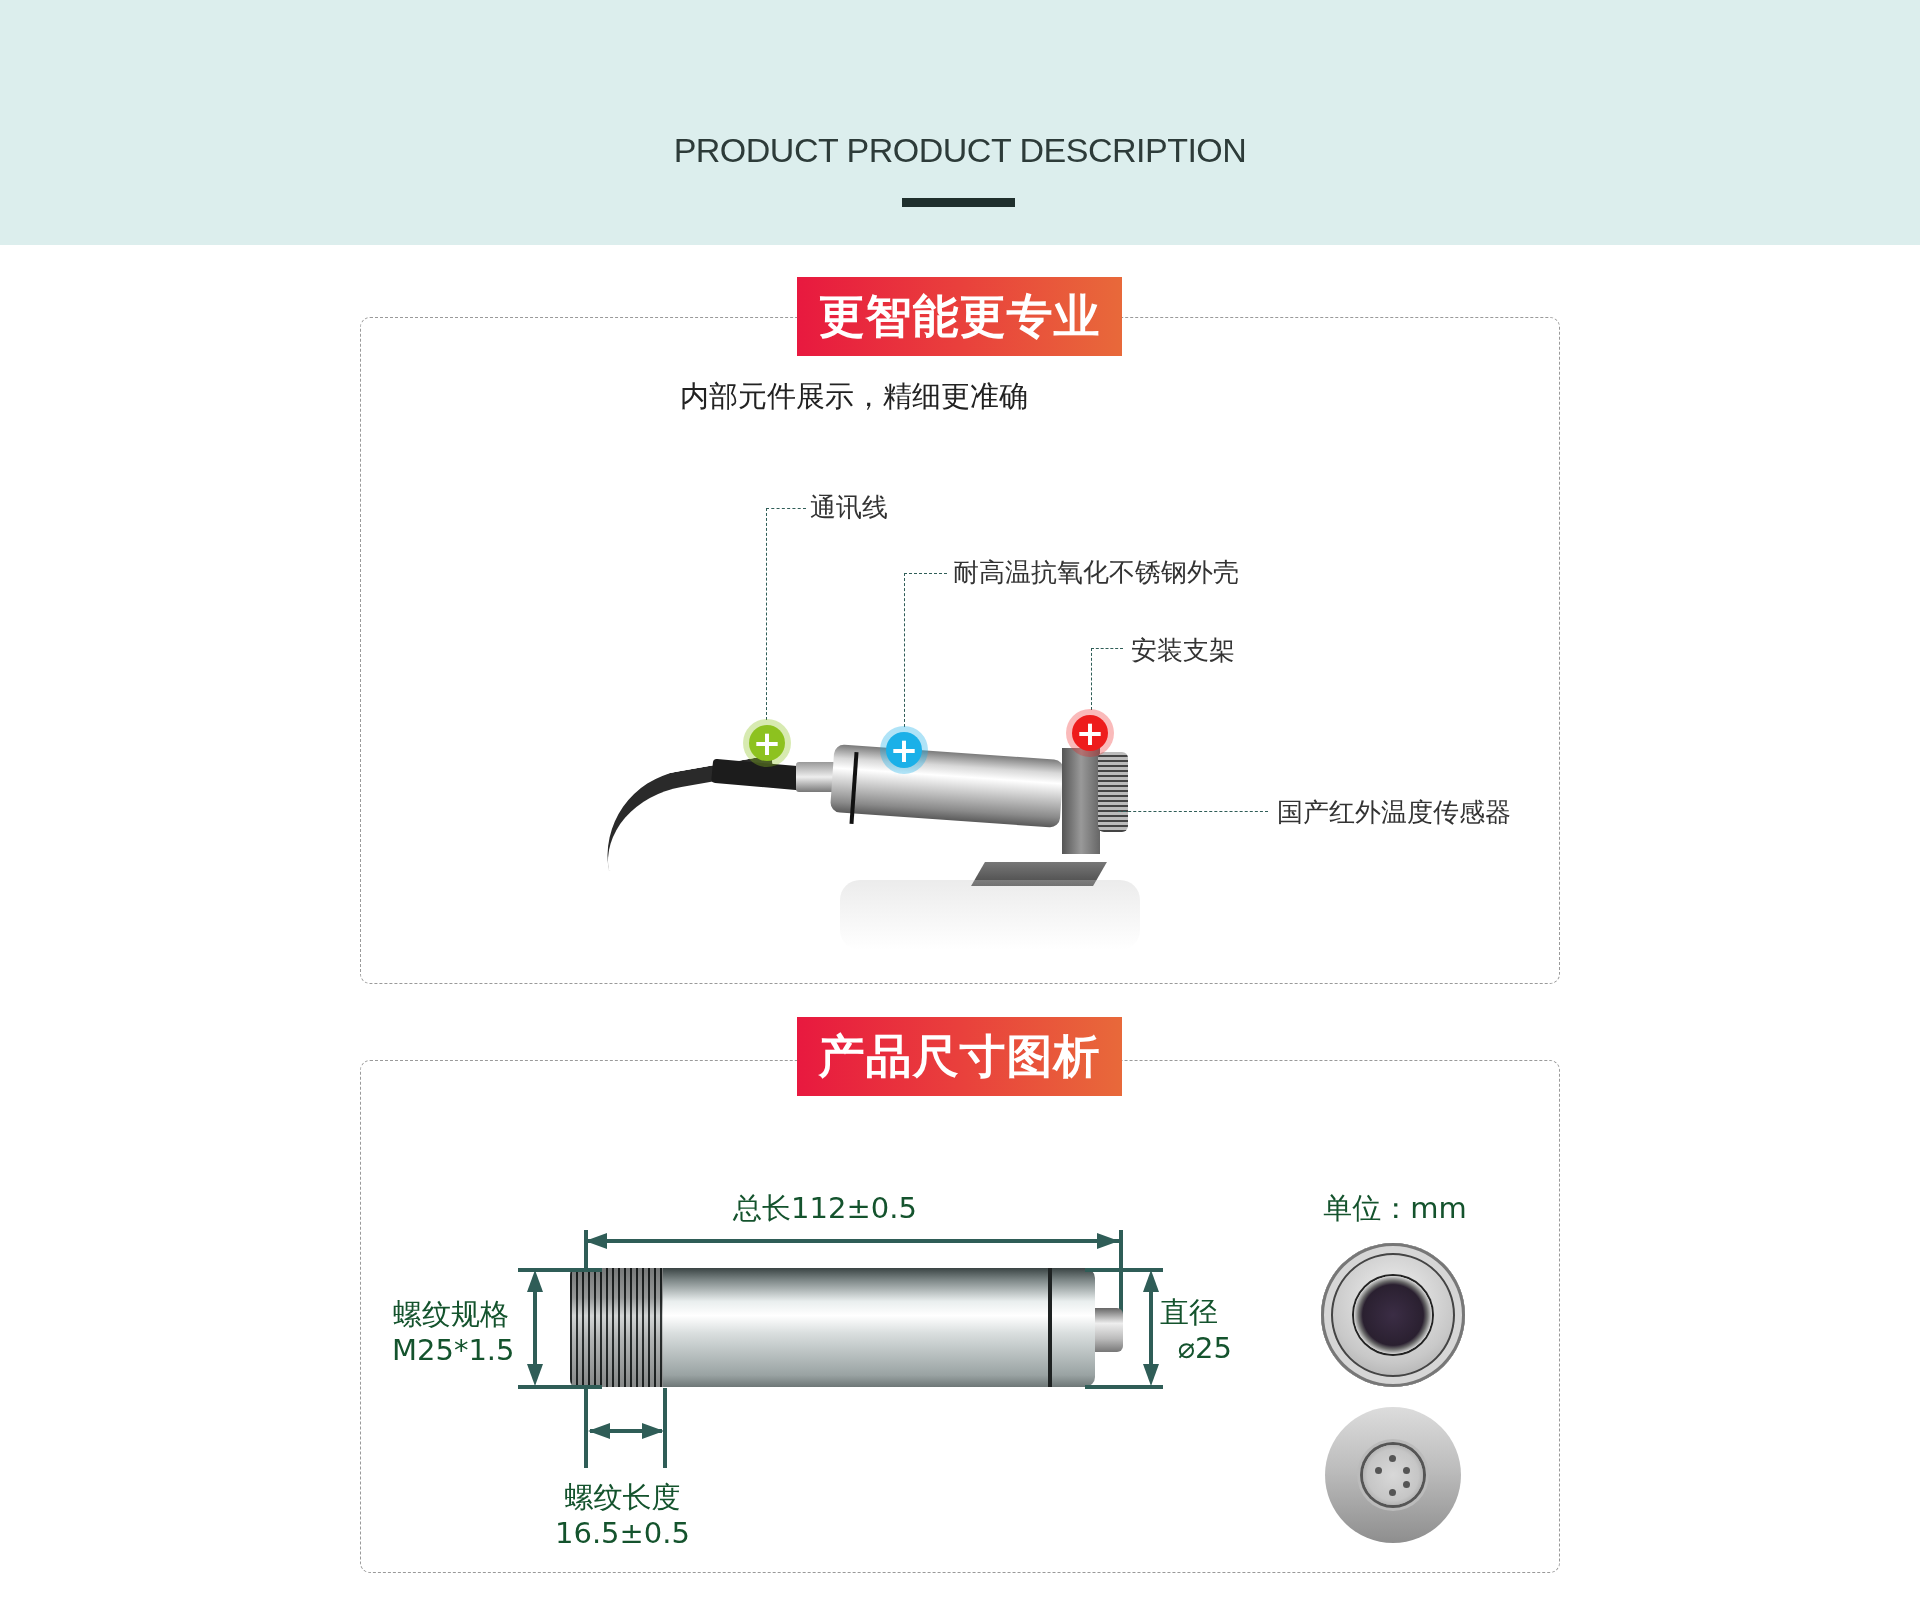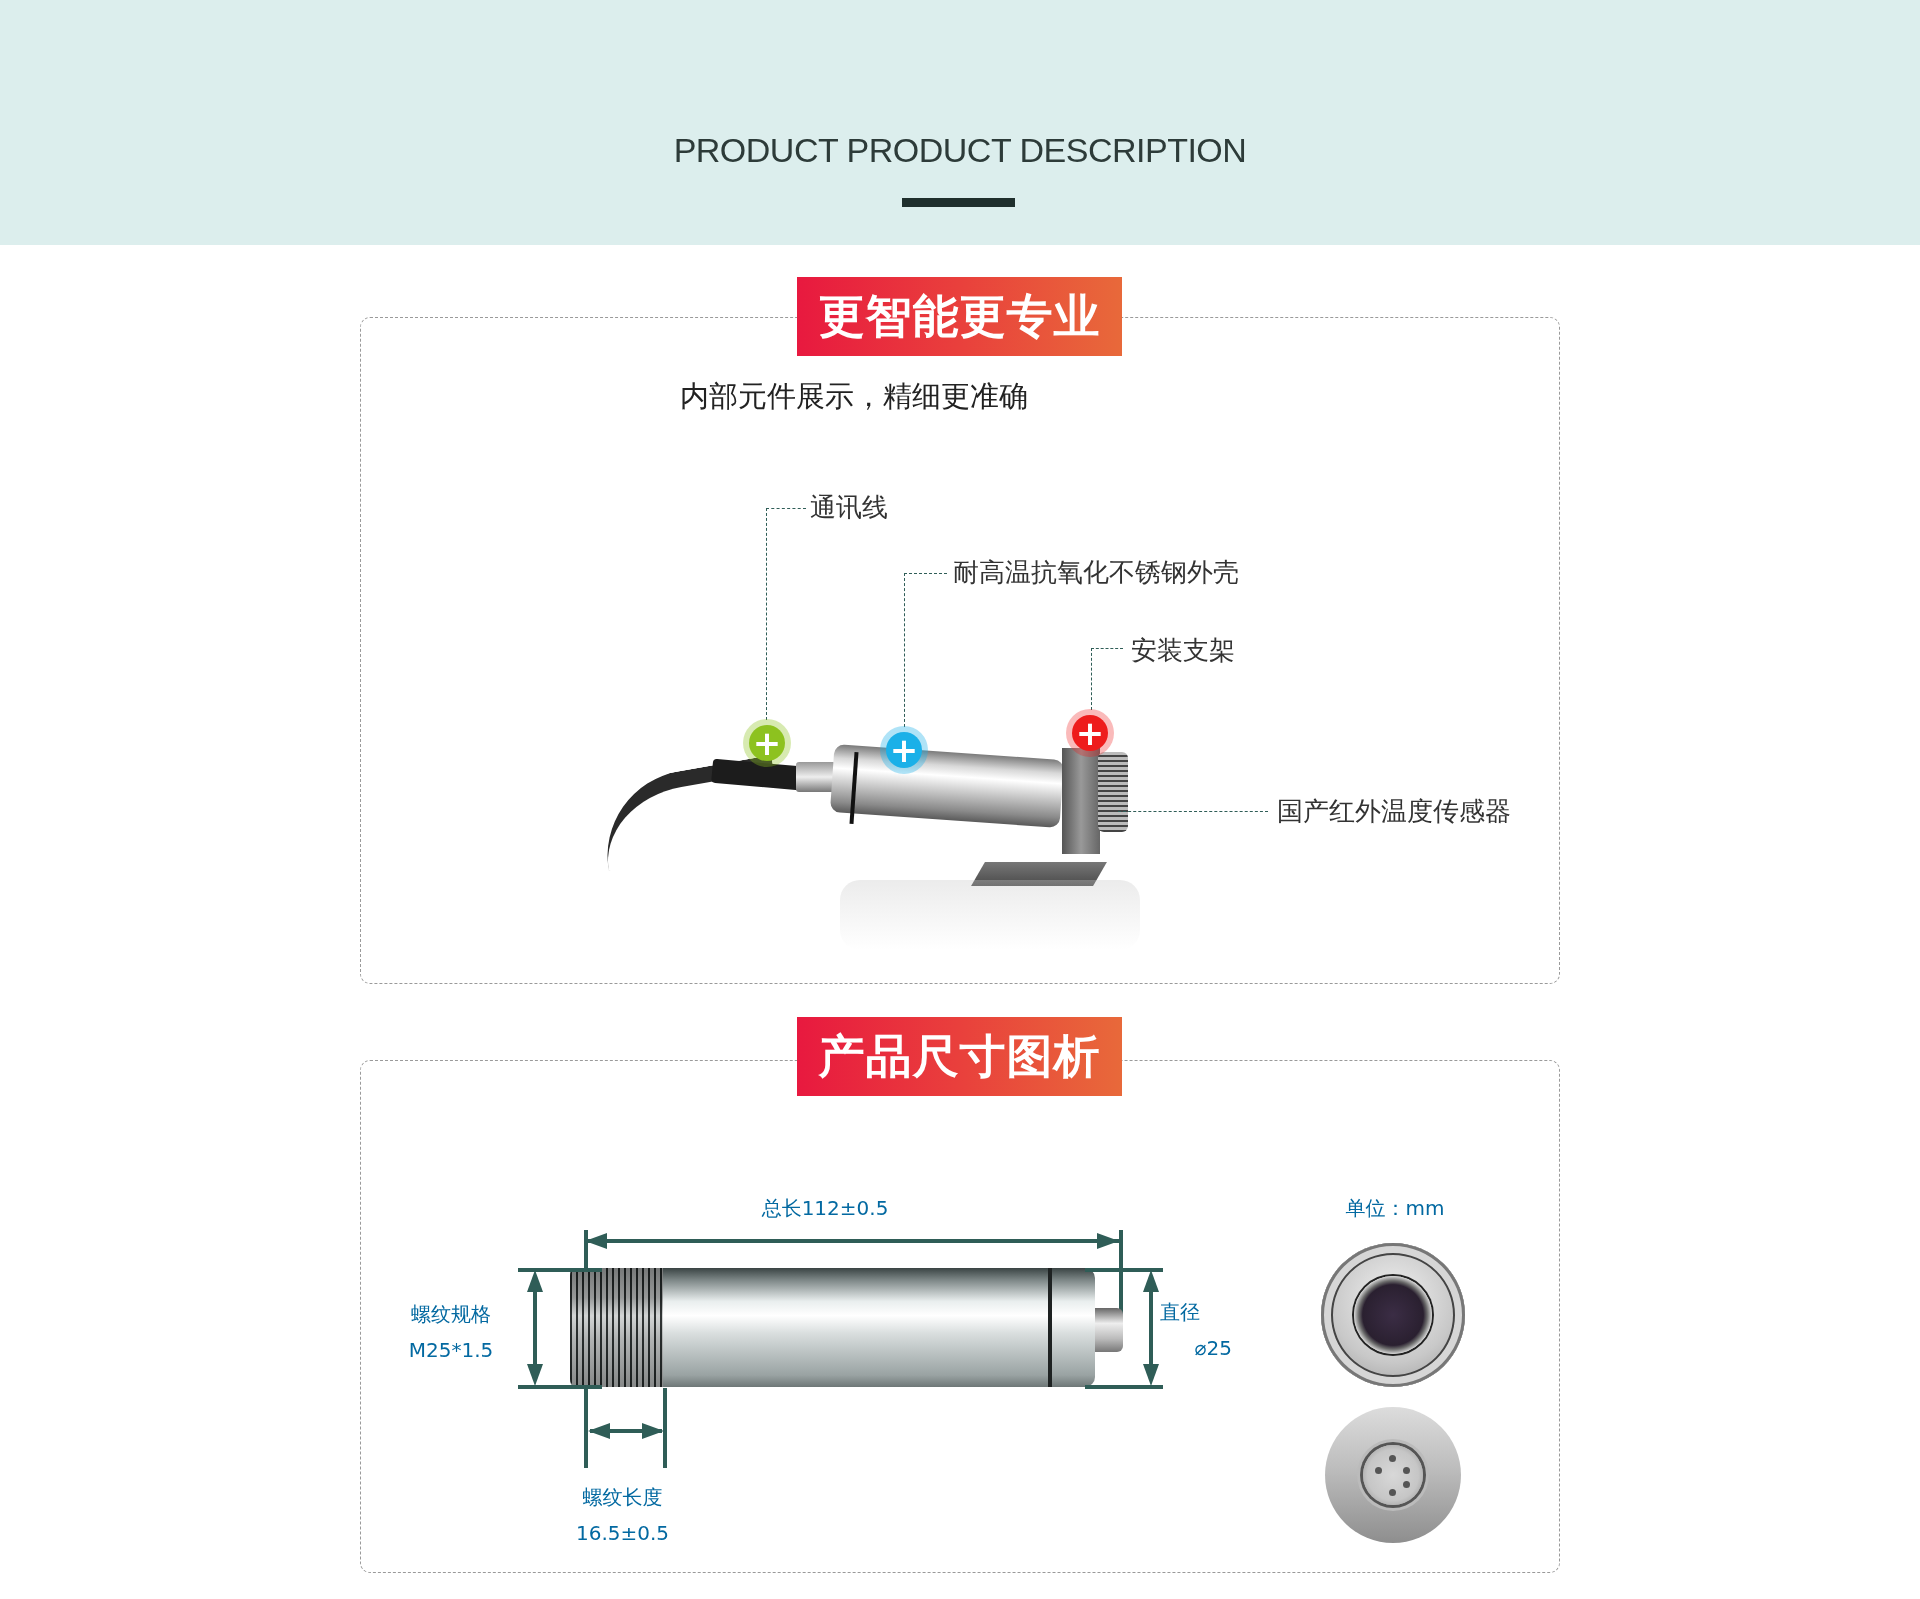--- a/index.html
+++ b/index.html
@@ -52,21 +52,21 @@
     position:absolute; width:48px; height:48px; border-radius:50%;
     display:flex; align-items:center; justify-content:center;
   }
   .marker .core {
     width:36px; height:36px; border-radius:50%;
     display:flex; align-items:center; justify-content:center;
     color:#fff; font-weight:bold; font-size:34px; line-height:34px;
   }
   
   .dim-line { position:absolute; background:#2f5d57; }
-  .dim-text { position:absolute; font-size:20px; color:#0369a1; line-height:34px; text-align:center; white-space:nowrap; }
+  .dim-text { position:absolute; font-size:29px; color:#14532d; line-height:34px; text-align:center; white-space:nowrap; }
   .arrow-l, .arrow-r, .arrow-u, .arrow-d { position:absolute; width:0; height:0; }
   .arrow-l { border-top:8px solid transparent; border-bottom:8px solid transparent; border-right:22px solid #2f5d57; }
   .arrow-r { border-top:8px solid transparent; border-bottom:8px solid transparent; border-left:22px solid #2f5d57; }
   .arrow-u { border-left:8px solid transparent; border-right:8px solid transparent; border-bottom:22px solid #2f5d57; }
   .arrow-d { border-left:8px solid transparent; border-right:8px solid transparent; border-top:22px solid #2f5d57; }
   .cyl-body {
     position:absolute; left:570px; top:1268px; width:525px; height:119px;
     border-radius:6px 10px 10px 6px;
     background:linear-gradient(180deg,#3a4444 0%,#7c8686 10%,#e9eeee 28%,#ffffff 40%,#d9dede 55%,#b4bcbc 75%,#9aa3a3 90%,#6e7777 100%);
   }
@@ -167,21 +167,21 @@
 </div>
 
 <div class="leader-v" style="left:1091px; top:648px; height:62px;"></div>
 <div class="leader-h" style="left:1091px; top:648px; width:32px;"></div>
 <div class="callout" style="left:1131px; top:634px;">安装支架</div>
 <div class="marker" style="left:1066px; top:709px; background:rgba(238,28,28,0.3);">
   <div class="core" style="background:#ee1c1c;">+</div>
 </div>
 
 <div class="leader-h" style="left:1118px; top:811px; width:150px;"></div>
-<div class="callout" style="left:1277px; top:796px;font-family:Liberation Serif, serif;">国产红外温度传感器</div>
+<div class="callout" style="left:1277px; top:796px;">国产红外温度传感器</div>
 
 <div class="panel" style="left:360px; top:1060px; width:1200px; height:513px;"></div>
 <div class="badge" style="left:797px; top:1017px;">产品尺寸图析</div>
 
 <div class="dim-text" style="left:700px; top:1191px; width:250px;">总长112±0.5</div>
 <div class="dim-line" style="left:585px; top:1239px; width:534px; height:4px;"></div>
 <div class="arrow-l" style="left:585px; top:1233px;"></div>
 <div class="arrow-r" style="left:1097px; top:1233px;"></div>
 <div class="dim-line" style="left:584px; top:1230px; width:4px; height:42px;"></div>
 <div class="dim-line" style="left:1119px; top:1230px; width:4px; height:90px;"></div>

